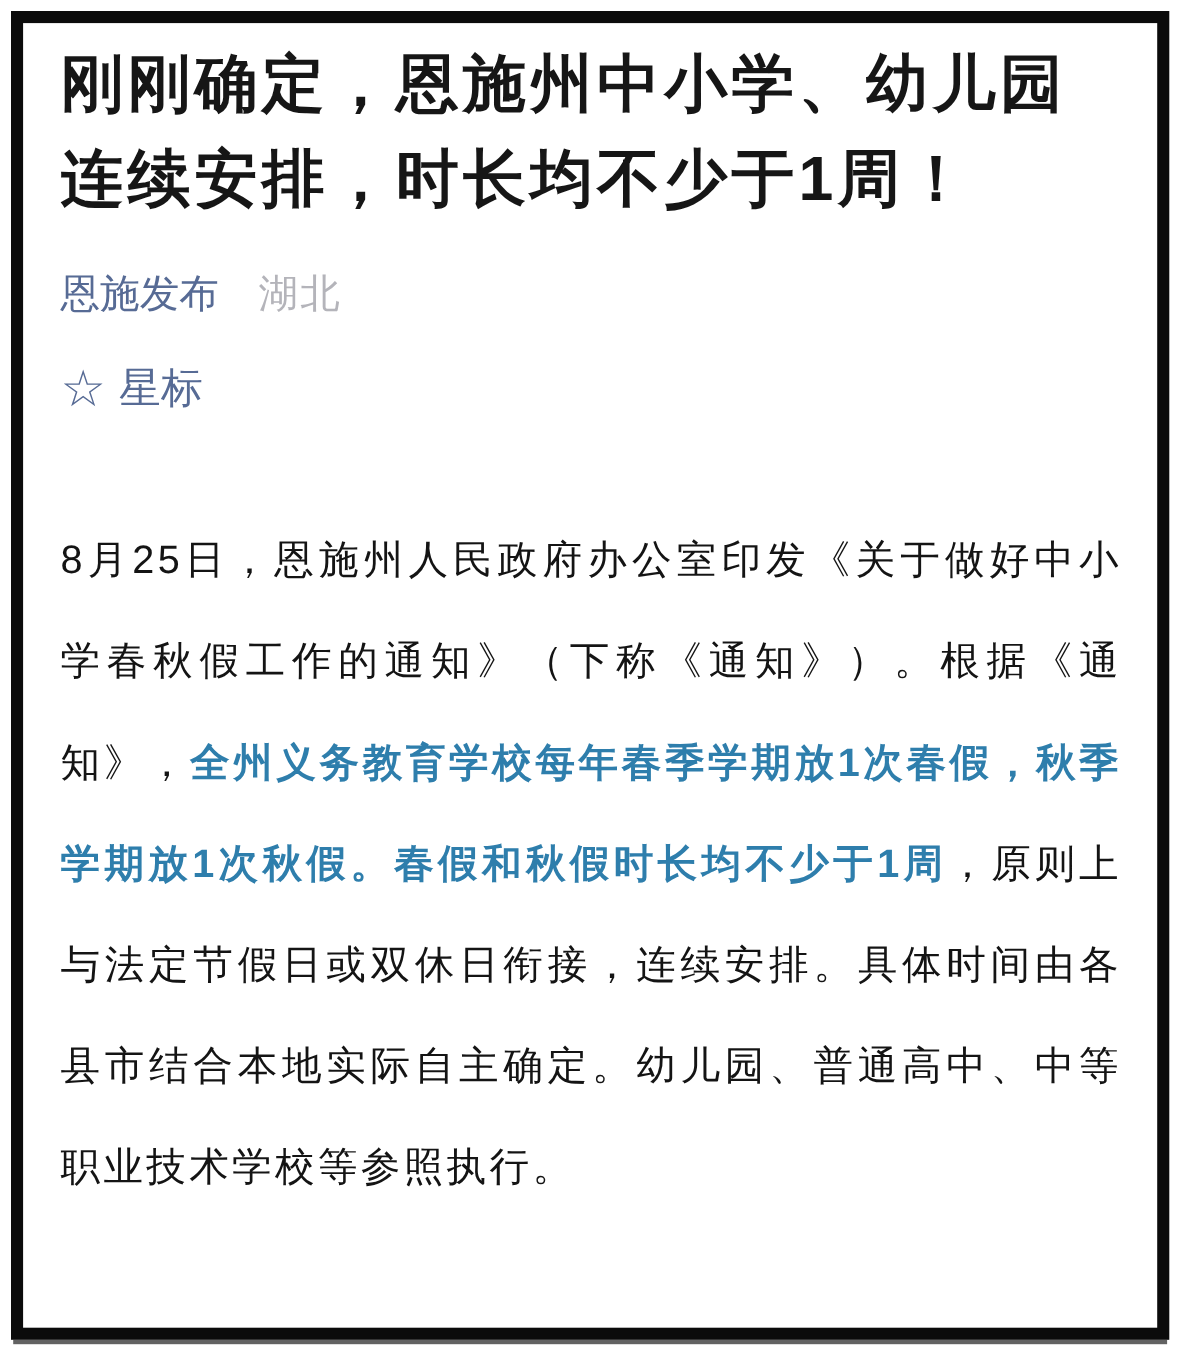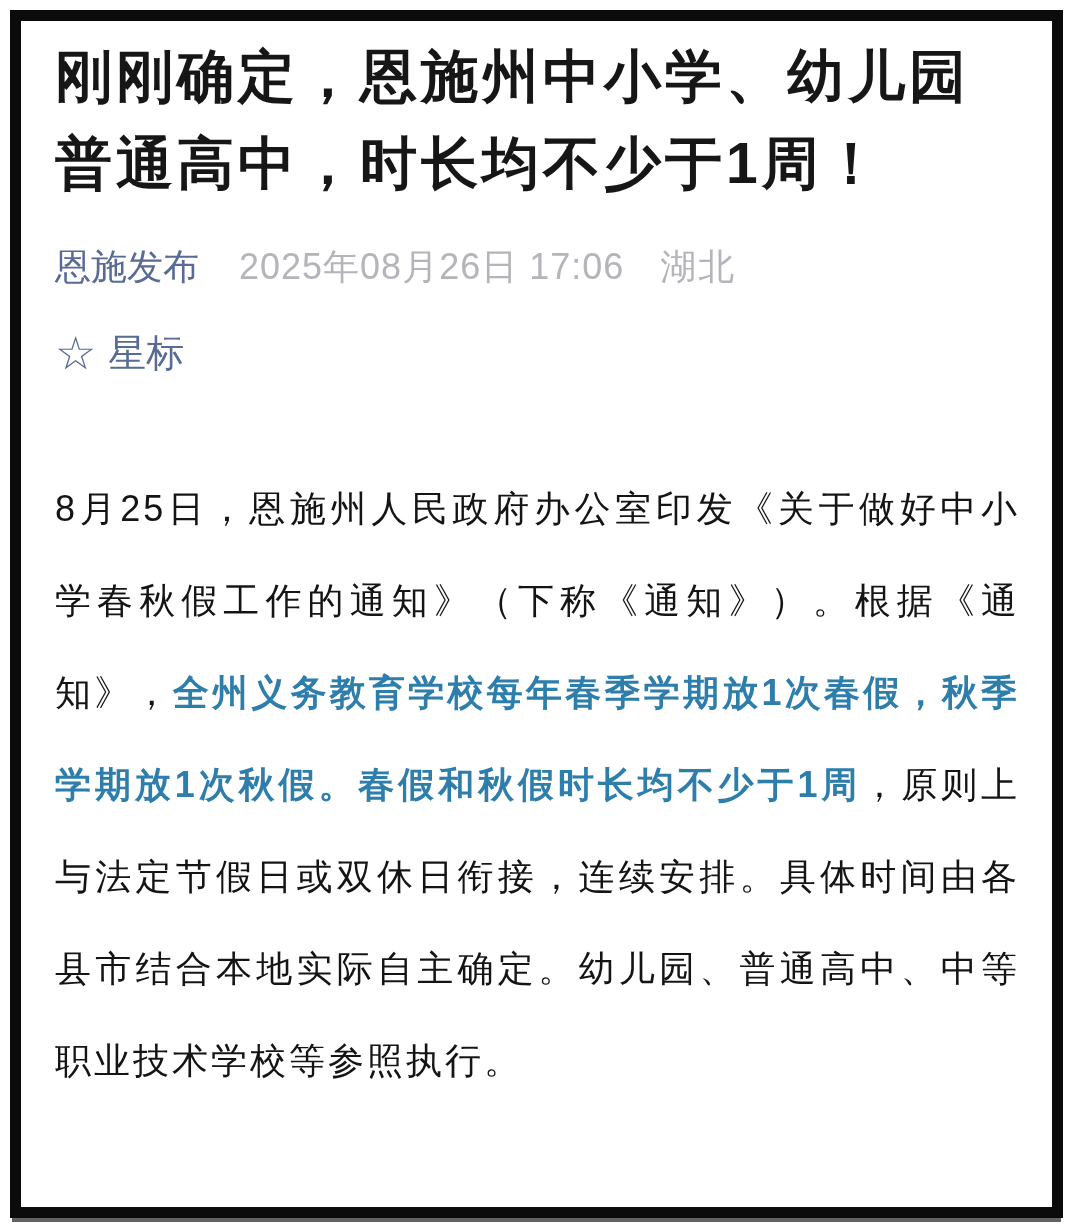--- a/index.html
+++ b/index.html
@@ -100,26 +100,25 @@
 </style>
 </head>
 <body>
 
 <div class="page">
   <div class="frame">
     <div class="article">
 
       <h1 class="title">
           <span class="tline">刚刚确定，恩施州中小学、幼儿园</span>
-          <span class="tline">普通高中，时长均不少于1周！</span>
+          <span class="tline">连续安排，时长均不少于1周！</span>
         </h1>
 
       <div class="meta-row">
         <span class="account">恩施发布</span>
-        <span class="meta-date">2025年08月26日 17:06</span>
         <span class="meta-loc">湖北</span>
       </div>
 
       <div class="star-row">
         <span class="star-glyph">☆</span>
         <span>星标</span>
       </div>
 
       <div class="body-text"><span>8月25日，恩施州人民政府办公室印发《关于做好中小学春秋假工作的通知》（下称《通知》）。根据《通知》，</span><span class="hl">全州义务教育学校每年春季学期放1次春假，秋季学期放1次秋假。春假和秋假时长均不少于1周</span><span>，原则上与法定节假日或双休日衔接，连续安排。具体时间由各县市结合本地实际自主确定。幼儿园、普通高中、中等职业技术学校等参照执行。</span></div>
 

